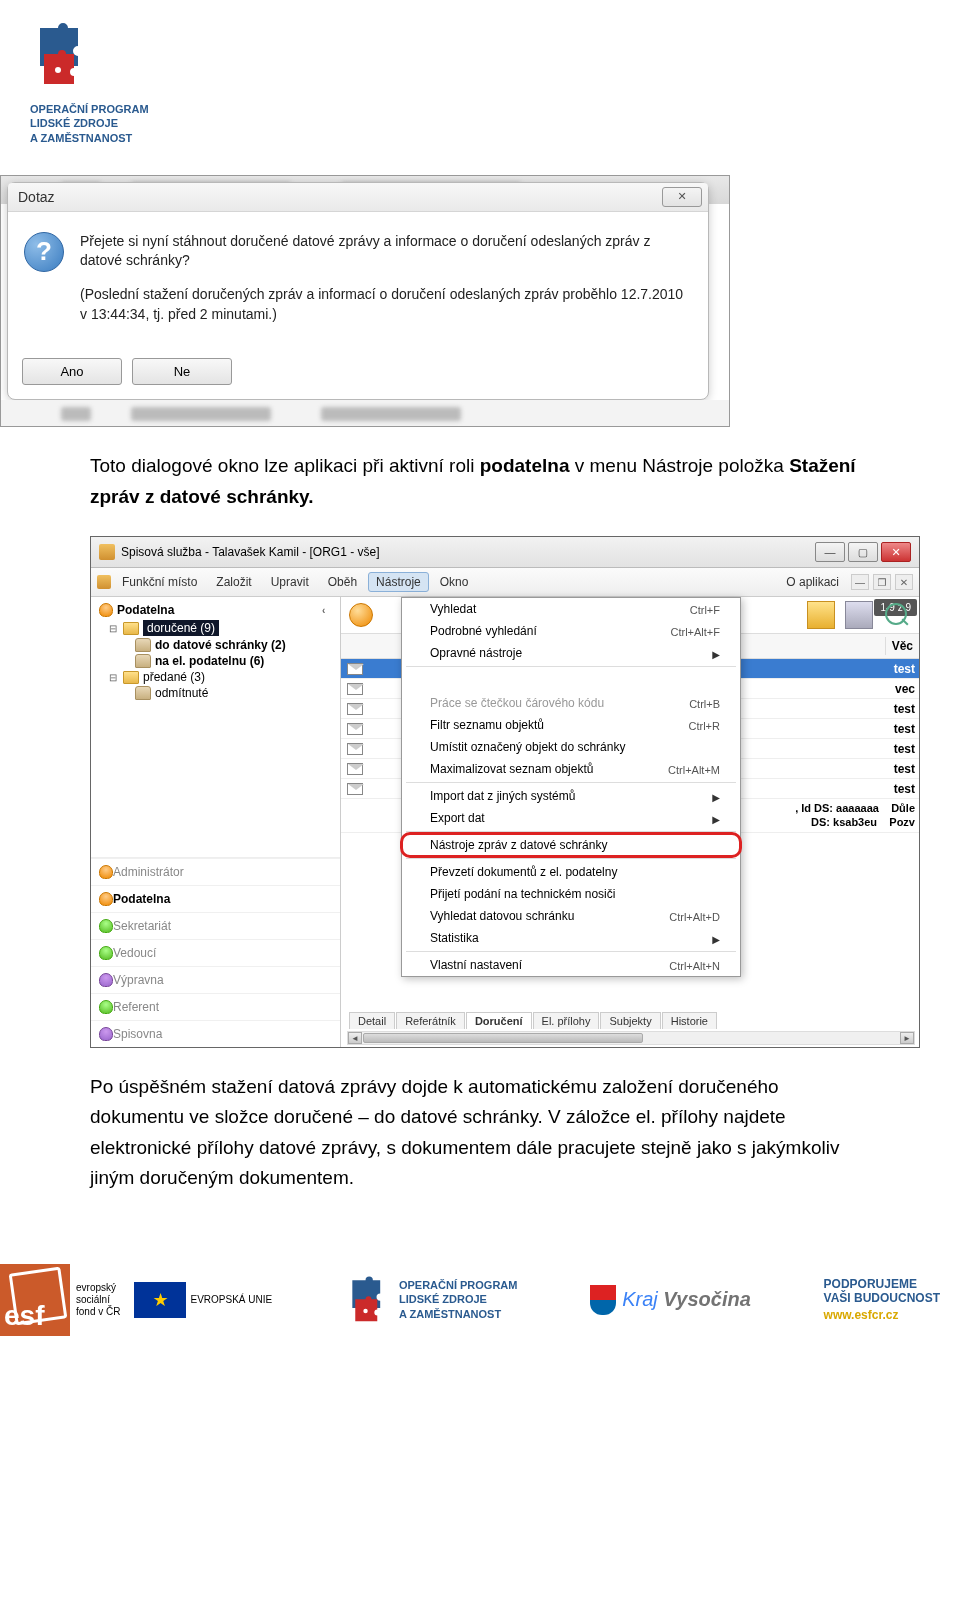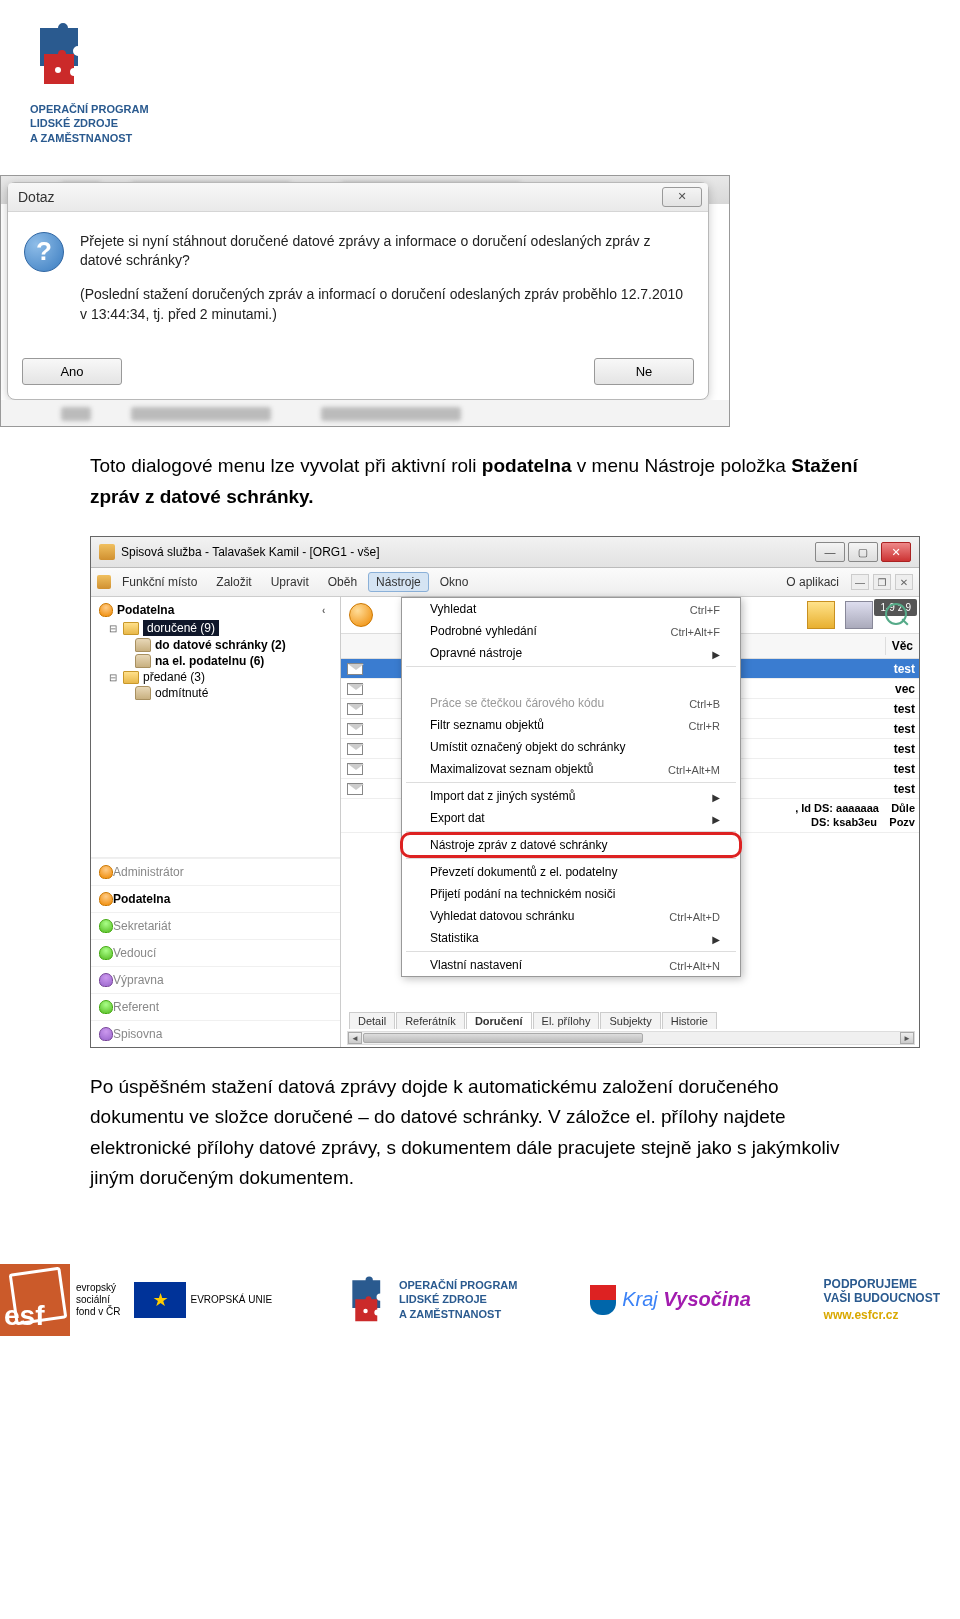--- a/index.html
+++ b/index.html
@@ -100,21 +100,22 @@
   }
   .dialog-text {
     font-size: 14px;
     color: #222;
     line-height: 1.4;
   }
   .dialog-text p { margin-bottom: 14px; }
   .dialog-buttons {
     padding: 8px 14px 14px 14px;
     display: flex;
-    justify-content: space-between;
+    justify-content: flex-start;
+    gap: 10px;
   }
   .win-btn {
     min-width: 100px;
     padding: 5px 12px;
     border: 1px solid #999;
     border-radius: 3px;
     background: linear-gradient(to bottom, #f8f8f8, #e4e4e4);
     font-size: 13px;
     text-align: center;
     cursor: pointer;
@@ -548,21 +549,21 @@
   .kraj-block {
     display: flex;
     align-items: center;
     gap: 6px;
   }
   .kraj-logo {
     font-style: italic;
     font-size: 20px;
   }
   .kraj-logo .k { color: #3b82f6; font-weight: normal; }
-  .kraj-logo .v { color: #a21caf; font-weight: bold; }
+  .kraj-logo .v { color: #737373; font-weight: bold; }
   .kraj-badge {
     width: 26px; height: 30px;
     background: linear-gradient(to bottom, #d22 50%, #06a 50%);
     border-radius: 0 0 12px 12px;
   }
   .podpor-block {
     text-align: left;
     font-size: 12px;
     color: #2a5a8f;
     font-weight: bold;
@@ -619,21 +620,21 @@
     </div>
   </div>
   <div class="blur-row">
     <div class="blur-blob" style="left:60px;width:30px;top:7px"></div>
     <div class="blur-blob" style="left:130px;width:140px;top:7px"></div>
     <div class="blur-blob" style="left:320px;width:140px;top:7px"></div>
   </div>
 </div>
 
 <div class="para">
-  <span>Toto dialogové menu lze vyvolat při aktivní roli </span><b>podatelna</b><span> v menu Nástroje položka </span><b>Stažení zpráv z datové schránky.</b>
+  <span>Toto dialogové okno lze aplikaci při aktivní roli </span><b>podatelna</b><span> v menu Nástroje položka </span><b>Stažení zpráv z datové schránky.</b>
 </div>
 
 <div class="screenshot2">
   <div class="app-titlebar">
     <div class="app-title-left">
       <div class="app-icon-sm"></div>
       <span>Spisová služba - Talavašek Kamil - [ORG1 - vše]</span>
     </div>
     <div class="win-controls">
       <div class="win-ctrl other">—</div>

